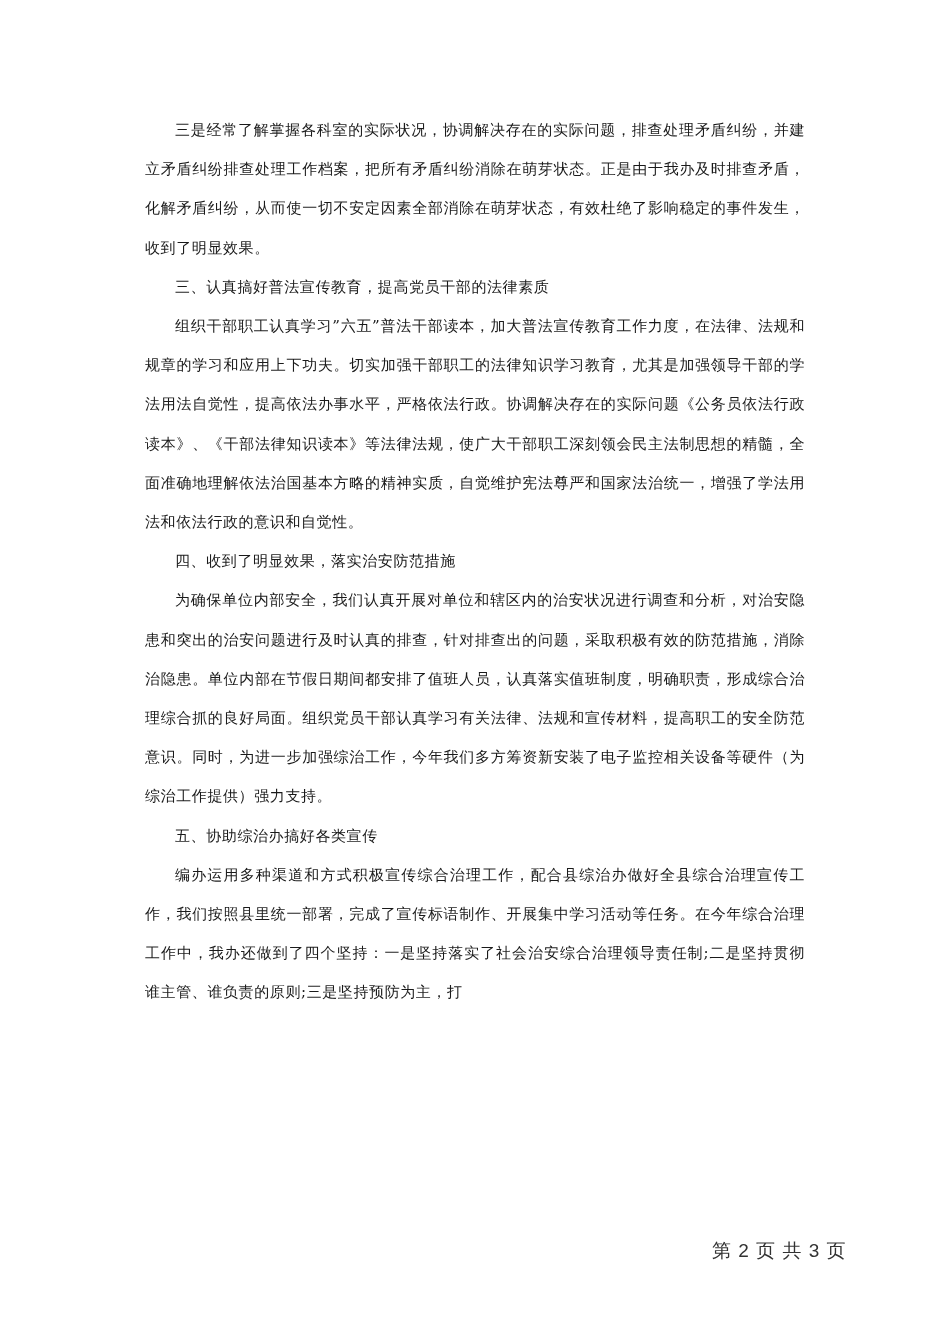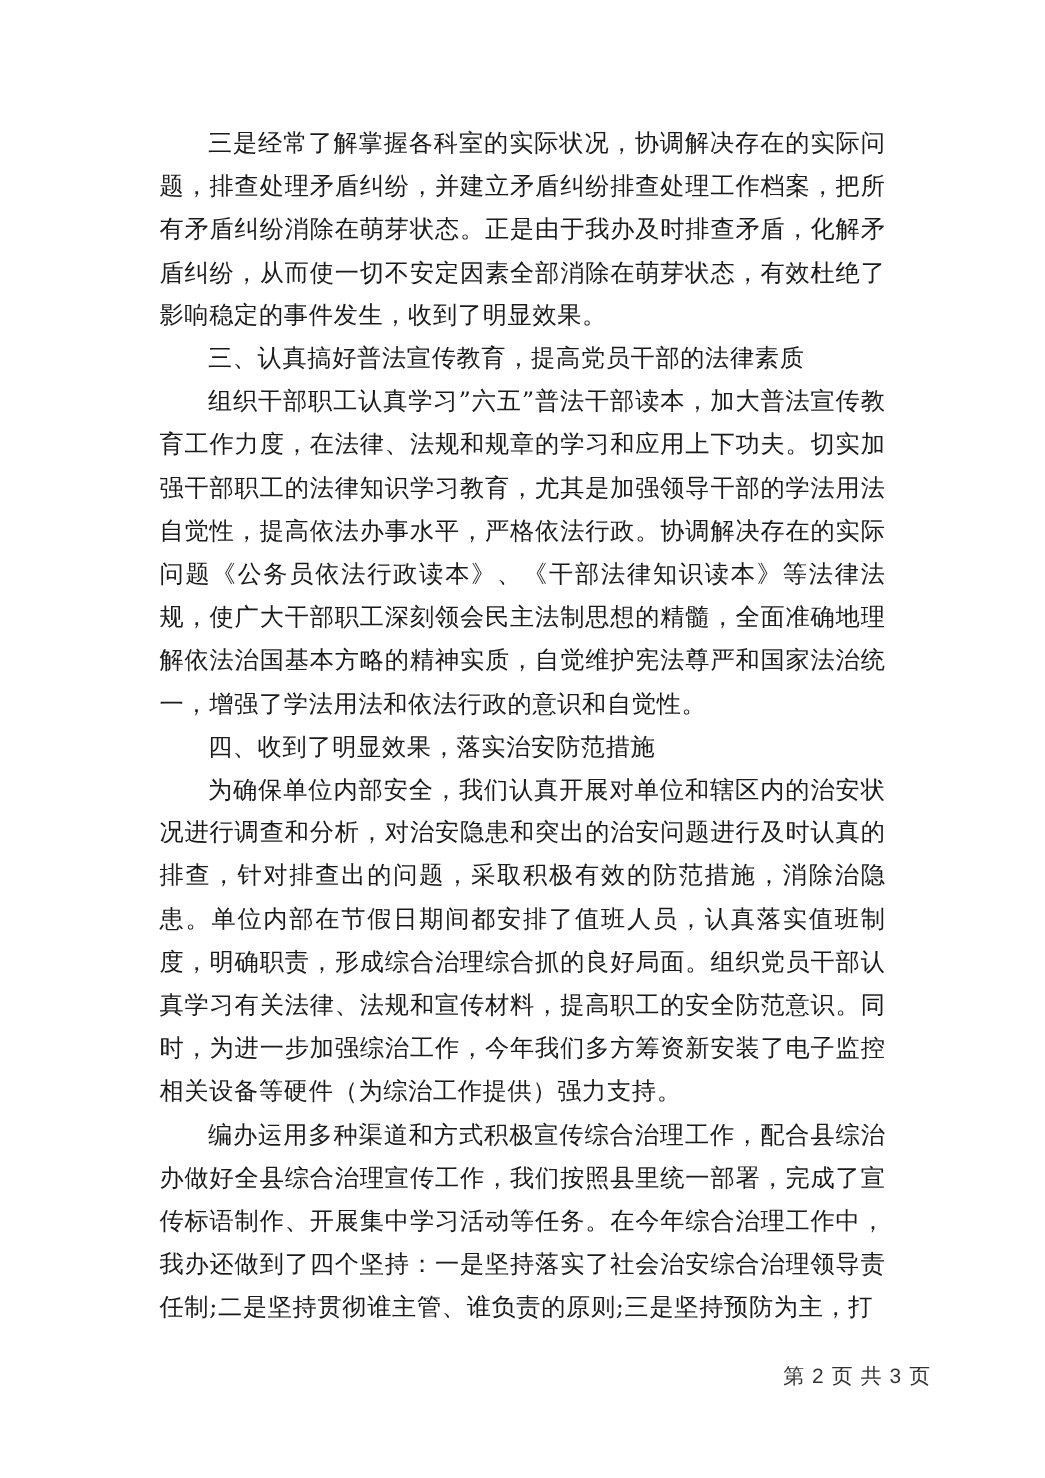--- a/index.html
+++ b/index.html
@@ -1,35 +1,36 @@
 <!DOCTYPE html>
 <html><head>
 <meta charset="utf-8">
 <style>
   html, body { margin: 0; padding: 0; background: #ffffff; }
   body { width: 950px; height: 1344px; position: relative; overflow: hidden; }
   .page {
     position: absolute; left: 145px; top: 111px; width: 660px;
     font-family: "DejaVu Serif", "Liberation Serif", serif;
-    font-size: 22px; line-height: 39.2px; color: #1a1a1a;
+    font-size: 15px; line-height: 39.2px; color: #1a1a1a;
     text-align: justify; letter-spacing: 0.6px;
   }
   .para { margin: 0; text-indent: 2em; }
   .heading { margin: 0; text-indent: 2em; }
   .footer {
     position: absolute; left: 712px; top: 1238px;
     font-family: "Liberation Sans", "DejaVu Sans", sans-serif;
     font-size: 19px; color: #333; letter-spacing: 1px;
   }
 </style>
 </head>
 <body>
 
 <div class="page">
   <p class="para">三是经常了解掌握各科室的实际状况，协调解决存在的实际问题，排查处理矛盾纠纷，并建立矛盾纠纷排查处理工作档案，把所有矛盾纠纷消除在萌芽状态。正是由于我办及时排查矛盾，化解矛盾纠纷，从而使一切不安定因素全部消除在萌芽状态，有效杜绝了影响稳定的事件发生，收到了明显效果。</p>
   <p class="heading">三、认真搞好普法宣传教育，提高党员干部的法律素质</p>
   <p class="para">组织干部职工认真学习”六五”普法干部读本，加大普法宣传教育工作力度，在法律、法规和规章的学习和应用上下功夫。切实加强干部职工的法律知识学习教育，尤其是加强领导干部的学法用法自觉性，提高依法办事水平，严格依法行政。协调解决存在的实际问题《公务员依法行政读本》、《干部法律知识读本》等法律法规，使广大干部职工深刻领会民主法制思想的精髓，全面准确地理解依法治国基本方略的精神实质，自觉维护宪法尊严和国家法治统一，增强了学法用法和依法行政的意识和自觉性。</p>
   <p class="heading">四、收到了明显效果，落实治安防范措施</p>
   <p class="para">为确保单位内部安全，我们认真开展对单位和辖区内的治安状况进行调查和分析，对治安隐患和突出的治安问题进行及时认真的排查，针对排查出的问题，采取积极有效的防范措施，消除治隐患。单位内部在节假日期间都安排了值班人员，认真落实值班制度，明确职责，形成综合治理综合抓的良好局面。组织党员干部认真学习有关法律、法规和宣传材料，提高职工的安全防范意识。同时，为进一步加强综治工作，今年我们多方筹资新安装了电子监控相关设备等硬件（为综治工作提供）强力支持。</p>
+  <p class="heading">五、协助综治办搞好各类宣传</p>
   <p class="para">编办运用多种渠道和方式积极宣传综合治理工作，配合县综治办做好全县综合治理宣传工作，我们按照县里统一部署，完成了宣传标语制作、开展集中学习活动等任务。在今年综合治理工作中，我办还做到了四个坚持：一是坚持落实了社会治安综合治理领导责任制;二是坚持贯彻谁主管、谁负责的原则;三是坚持预防为主，打</p>
 </div>
 
 <div class="footer">第 2 页 共 3 页</div>
 
 </body></html>

